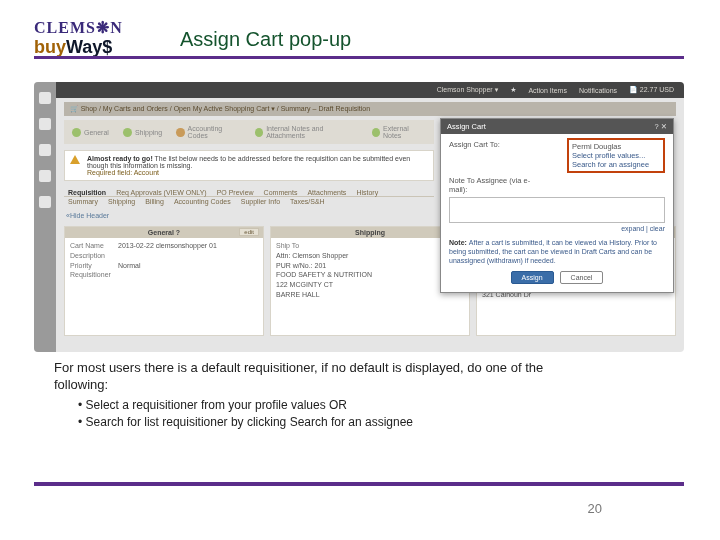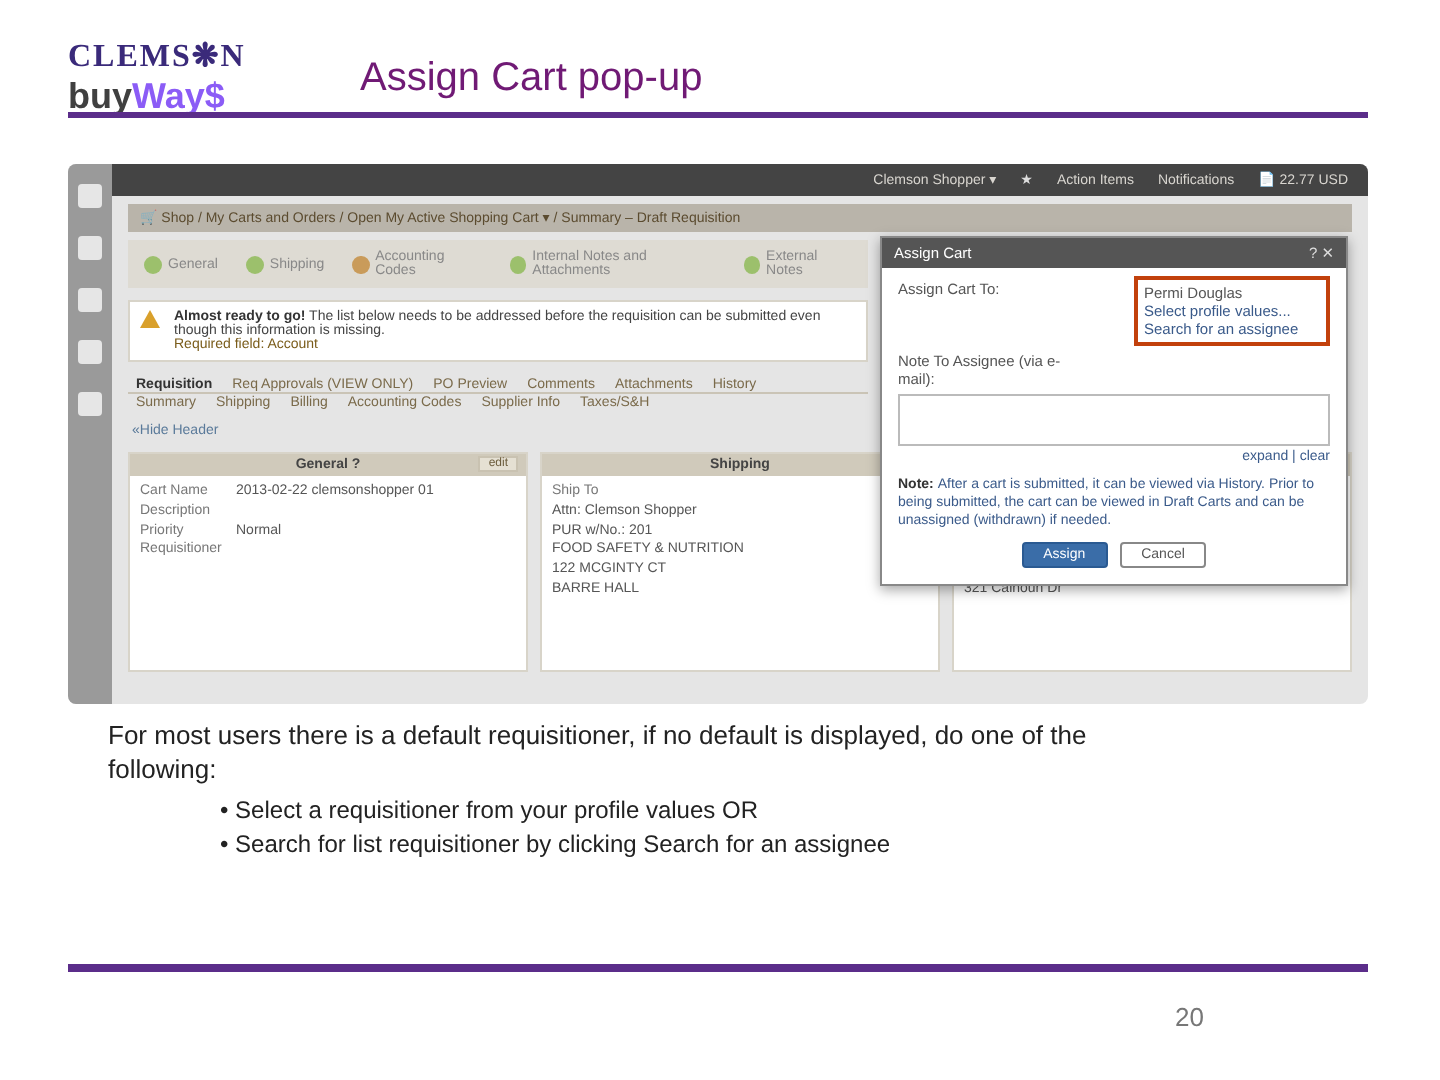--- a/index.html
+++ b/index.html
@@ -1,22 +1,22 @@
 <!DOCTYPE html>
 <html><head>
 <meta charset="utf-8">
 <style>
   html,body{margin:0;padding:0;font-family:Arial,Helvetica,sans-serif;font-size:12px;color:#222;background:#fff}
   .slide{width:636px;height:540px;position:relative;box-sizing:border-box}
   .logo{position:absolute;top:18px;left:34px;font-weight:bold}
   .logo .cl{font-family:Georgia,serif;font-size:16px;color:#3a2a7a;letter-spacing:1px}
   .logo .bw{font-size:18px}
-  .logo .buy{color:#404040}
-  .logo .ways{color:#8b5cf6}
-  .title{position:absolute;top:28px;left:180px;font-size:20px;color:#701a75}
+  .logo .buy{color:#a16207}
+  .logo .ways{color:#0f172a}
+  .title{position:absolute;top:28px;left:180px;font-size:20px;color:#14532d}
   .hr1{position:absolute;top:56px;left:34px;width:650px;height:3px;background:#5b2d8a}
   
   .shot{position:absolute;top:82px;left:34px;width:650px;height:270px;border-radius:4px;overflow:hidden;background:#e5e5e5;font-size:8px;color:#555}
   
   .ribbon{position:absolute;top:0;left:0;width:22px;height:100%;background:#9a9a9a;display:flex;flex-direction:column;align-items:center;padding-top:10px;gap:14px}
   .ribbon .ic{width:12px;height:12px;background:#e6e6e6;border-radius:2px}
   
   .topbar{position:absolute;top:0;left:22px;right:0;height:16px;background:#444;color:#d9d6d0;display:flex;align-items:center;justify-content:flex-end;gap:12px;padding:0 10px;font-size:7px}
   .topbar .star{color:#ddd}
   
@@ -54,21 +54,21 @@
   .popup .highlight{border:2px solid #c2410c;padding:2px 3px;margin-top:-2px}
   .popup textarea{width:100%;height:26px;border:1px solid #bbb;resize:none;font-size:7px;box-sizing:border-box}
   .popup .note{margin-top:6px;color:#3a5a8a;font-size:7px;line-height:1.3}
   .popup .note b{color:#333}
   .popup .btns{display:flex;justify-content:center;gap:6px;margin:6px 0 2px}
   .popup .btns .b{padding:2px 10px;border:1px solid #888;border-radius:2px;font-size:7px}
   .popup .btns .b.pri{background:#3a6da8;color:#fff;border-color:#2a5a92}
   .popup .exp{text-align:right;color:#3a5a8a;font-size:7px}
   
   .body{position:absolute;top:360px;left:54px;right:40px;font-size:13px;line-height:1.3}
-  .body ul{margin:4px 0 0 56px;padding:0;font-size:12px}
+  .body ul{margin:4px 0 0 24px;padding:0;font-size:12px}
   .body ul li{list-style:none;margin:2px 0}
   .body .dot,.body ul li:before{content:"• ";}
   .hr2{position:absolute;bottom:54px;left:34px;width:650px;height:4px;background:#5b2d8a}
   .pg{position:absolute;bottom:24px;right:34px;font-size:13px;color:#777}
 </style>
 </head>
 <body>
 
 <div class="slide">
 

